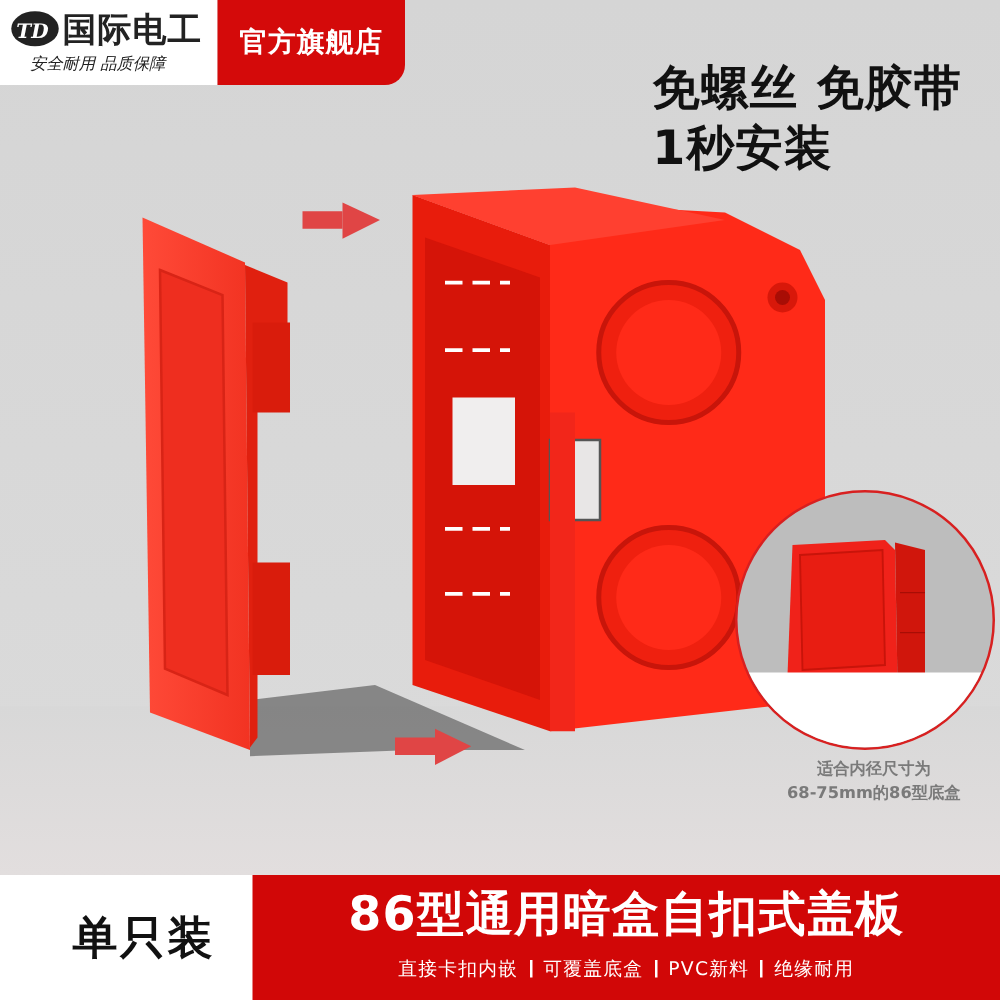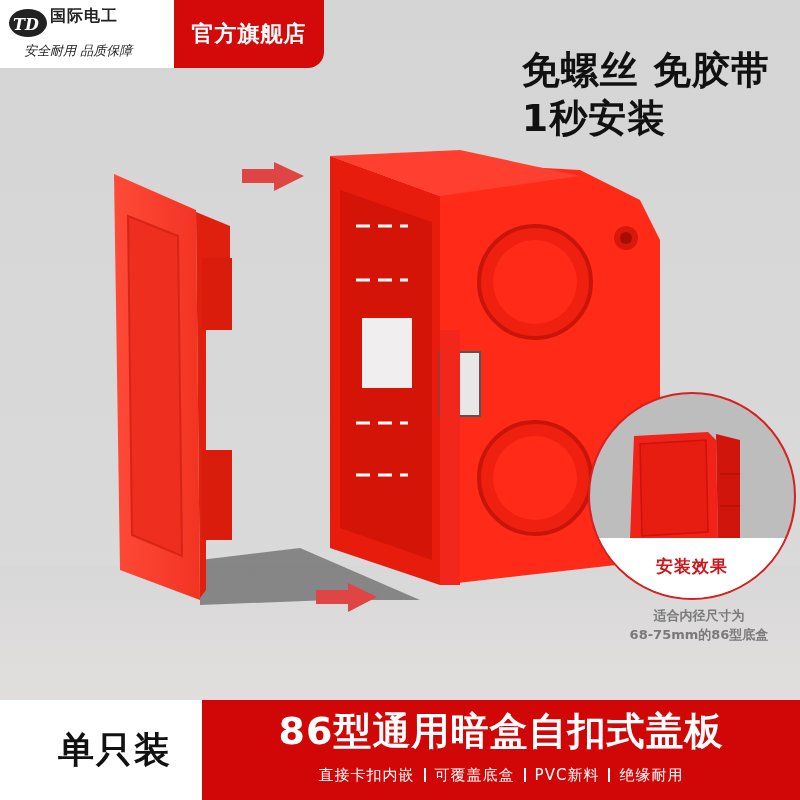--- a/index.html
+++ b/index.html
@@ -2,21 +2,21 @@
 <html><head>
 <meta charset="utf-8">
 <style>
   * { margin:0; padding:0; box-sizing:border-box; }
   body { width:800px; height:800px; overflow:hidden; background:#d6d6d6; font-family:"DejaVu Sans", sans-serif; }
   .page { position:relative; width:800px; height:800px; background:linear-gradient(180deg,#d5d5d5 0%,#d9d9d9 60%,#dcdcdc 100%); overflow:hidden; }
 
   
   .brand { position:absolute; left:0; top:0; width:174px; height:68px; background:#fff; }
   .brand-logo { position:absolute; left:8px; top:8px; width:40px; height:30px; }
-  .brand-name { position:absolute; left:50px; top:6px; font-size:16px; font-weight:bold; color:#222; letter-spacing:1px; white-space:nowrap; }
+  .brand-name { position:absolute; left:50px; top:6px; font-size:27px; font-weight:bold; color:#222; letter-spacing:1px; white-space:nowrap; }
   .brand-slogan { position:absolute; left:24px; top:42px; font-family:"DejaVu Serif", serif; font-size:13px; color:#222; white-space:nowrap; font-style:italic; }
   .store-tag { position:absolute; left:174px; top:0; width:150px; height:68px; background:#d40a0a; border-bottom-right-radius:16px; color:#fff; font-size:22px; font-weight:bold; display:flex; align-items:center; justify-content:center; letter-spacing:1px; }
 
   .headline { position:absolute; right:30px; top:46px; color:#111; font-weight:bold; font-size:38px; line-height:48px; letter-spacing:1px; }
 
   
   .prod { position:absolute; left:0; top:0; width:800px; height:800px; }
 
   
   .inset { position:absolute; left:588px; top:392px; width:208px; height:208px; border-radius:50%; background:#bdbdbd; border:2px solid #d82020; overflow:hidden; }
@@ -113,21 +113,20 @@
     <svg width="208" height="208" viewBox="0 0 208 208">
       <polygon points="44,42 118,38 126,46 128,150 48,152 40,146" fill="#f0221a"></polygon>
       <polygon points="50,50 116,46 118,138 52,142" fill="#e81d12" stroke="#c8140a" stroke-width="1.5"></polygon>
       <polygon points="126,40 150,46 150,146 128,152" fill="#d0160c"></polygon>
       <g stroke="#a80d05" stroke-width="1">
           <line x1="130" y1="80" x2="150" y2="80"></line>
           <line x1="130" y1="112" x2="150" y2="112"></line>
         </g>
     </svg>
     <div class="inset-bottom"></div>
-    <div class="inset-label">安装效果</div>
   </div>
   <div class="fit-note">
     <div>适合内径尺寸为</div>
     <div>68-75mm的86型底盒</div>
   </div>
 
 
   <div class="footer"></div>
   <div class="pack">单只装</div>
   <div class="title-block">

